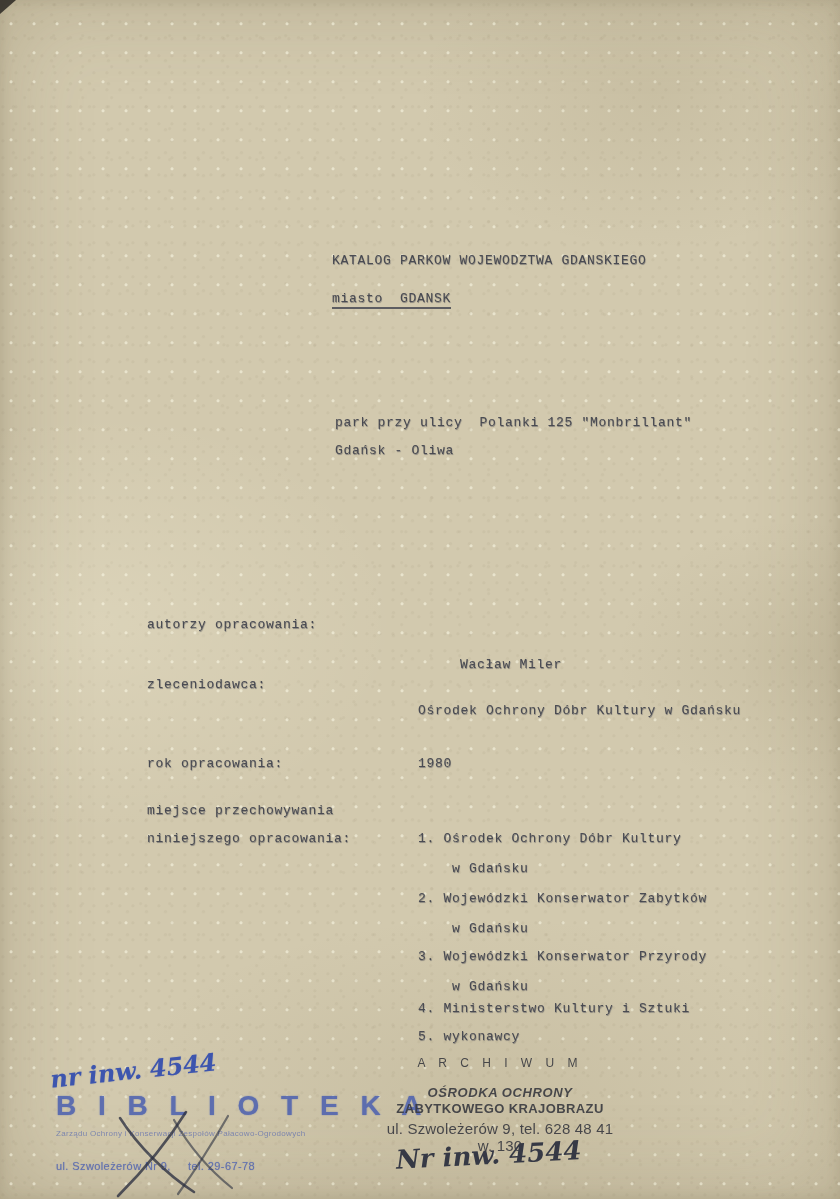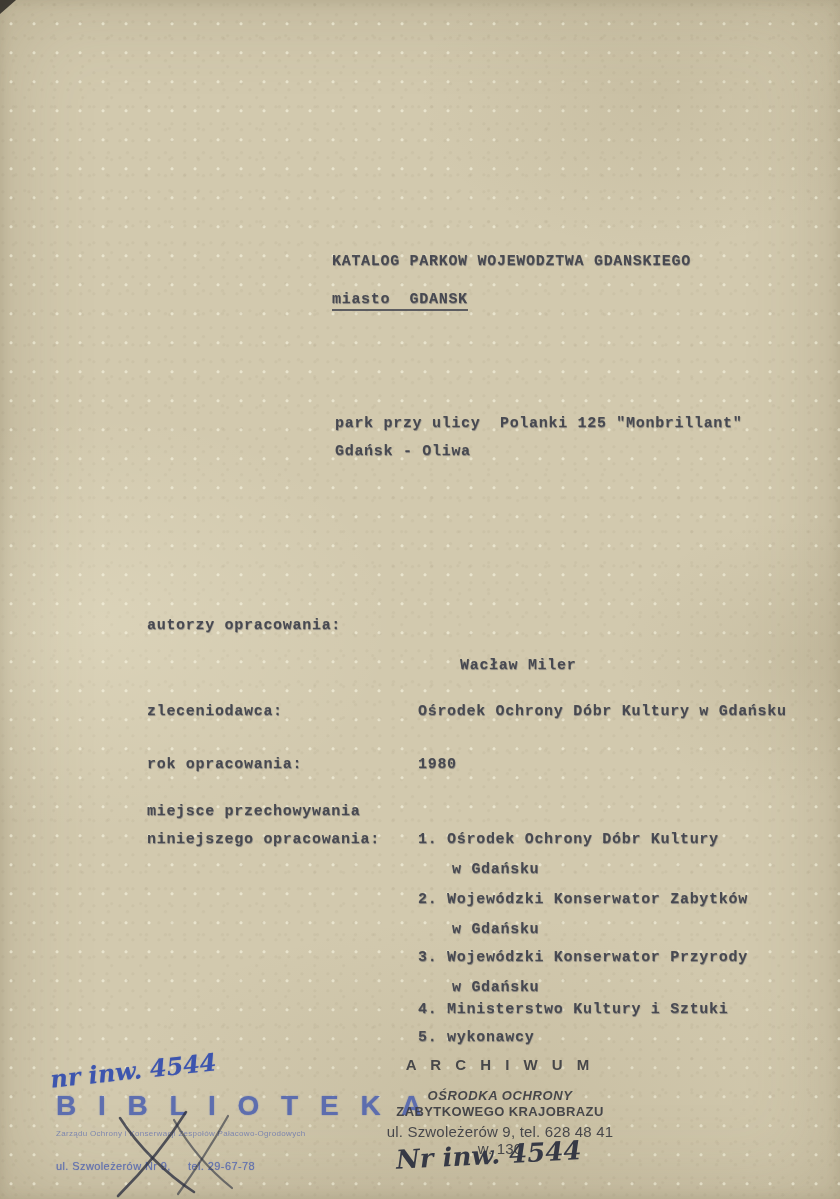--- a/index.html
+++ b/index.html
@@ -29,22 +29,22 @@
   .corner-mark{
     position:absolute;left:0;top:0;width:16px;height:14px;
     background:#2a2722;
     clip-path:polygon(0 0,100% 0,0 100%);
     opacity:.85;
   }
   
   .tw{
     position:absolute;
     font-family:"Liberation Mono","DejaVu Sans Mono",monospace;
-    font-size:15px;
-    font-weight:700;
+    font-size:13px;
+    font-weight:400;
     letter-spacing:0.7px;
     color:rgba(64,66,76,0.92);
     white-space:pre;
     text-shadow:0.4px 0.5px 0.7px rgba(64,66,78,0.5);
     line-height:1.2;
   }
   .tw:empty{display:none;}
   .underlined{
     border-bottom:2px solid rgba(64,66,78,0.8);
     padding-bottom:0;
@@ -77,21 +77,21 @@
   }
   .stamp-bib .t3{
     margin-top:22px;font-size:11px;letter-spacing:0.4px;
     opacity:.8;white-space:pre;text-shadow:0 0 1px rgba(74,95,176,0.7);
   }
   
   .stamp-arch{
     position:absolute;left:378px;top:1056px;width:244px;
     text-align:center;color:#393a40;opacity:.9;
   }
-  .stamp-arch .a1{font-size:15px;font-weight:700;letter-spacing:5px;white-space:pre;}
+  .stamp-arch .a1{font-size:12px;font-weight:400;letter-spacing:5px;white-space:pre;}
   .stamp-arch .a2{margin-top:15px;font-size:13px;font-weight:700;letter-spacing:0.6px;font-style:italic;}
   .stamp-arch .a3{font-size:13px;font-weight:700;letter-spacing:0.4px;margin-top:1px;}
   .stamp-arch .a4{margin-top:4px;font-size:15px;letter-spacing:0.2px;}
   .hand-bottom{
     left:396px;top:1140px;
     font-size:26px;font-weight:700;
     color:#363945;
     transform:rotate(-3deg);
   }
   .xmark{position:absolute;left:104px;top:1106px;pointer-events:none;}
@@ -105,21 +105,21 @@
 
   <div class="tw" style="left:332px;top:253px;">KATALOG PARKOW WOJEWODZTWA GDANSKIEGO</div>
   <div class="tw underlined" style="left:332px;top:291px;">miasto  GDANSK</div>
 
   <div class="tw" style="left:335px;top:415px;">park przy ulicy  Polanki 125 "Monbrillant"</div>
   <div class="tw" style="left:335px;top:443px;">Gdańsk - Oliwa</div>
 
   <div class="tw" style="left:147px;top:617px;">autorzy opracowania:</div>
   <div class="tw" style="left:460px;top:657px;">Wacław Miler</div>
 
-  <div class="tw" style="left:147px;top:703px;">zleceniodawca:</div>
+  <div class="tw" style="left:147px;top:677px;">zleceniodawca:</div>
   <div class="tw" style="left:418px;top:703px;">Ośrodek Ochrony Dóbr Kultury w Gdańsku</div>
 
   <div class="tw" style="left:147px;top:756px;">rok opracowania:</div>
   <div class="tw" style="left:418px;top:756px;">1980</div>
 
   <div class="tw" style="left:147px;top:803px;">miejsce przechowywania</div>
   <div class="tw" style="left:147px;top:831px;">niniejszego opracowania:</div>
 
   <div class="tw" style="left:418px;top:831px;">1. Ośrodek Ochrony Dóbr Kultury</div>
   <div class="tw" style="left:452px;top:861px;">w Gdańsku</div>

